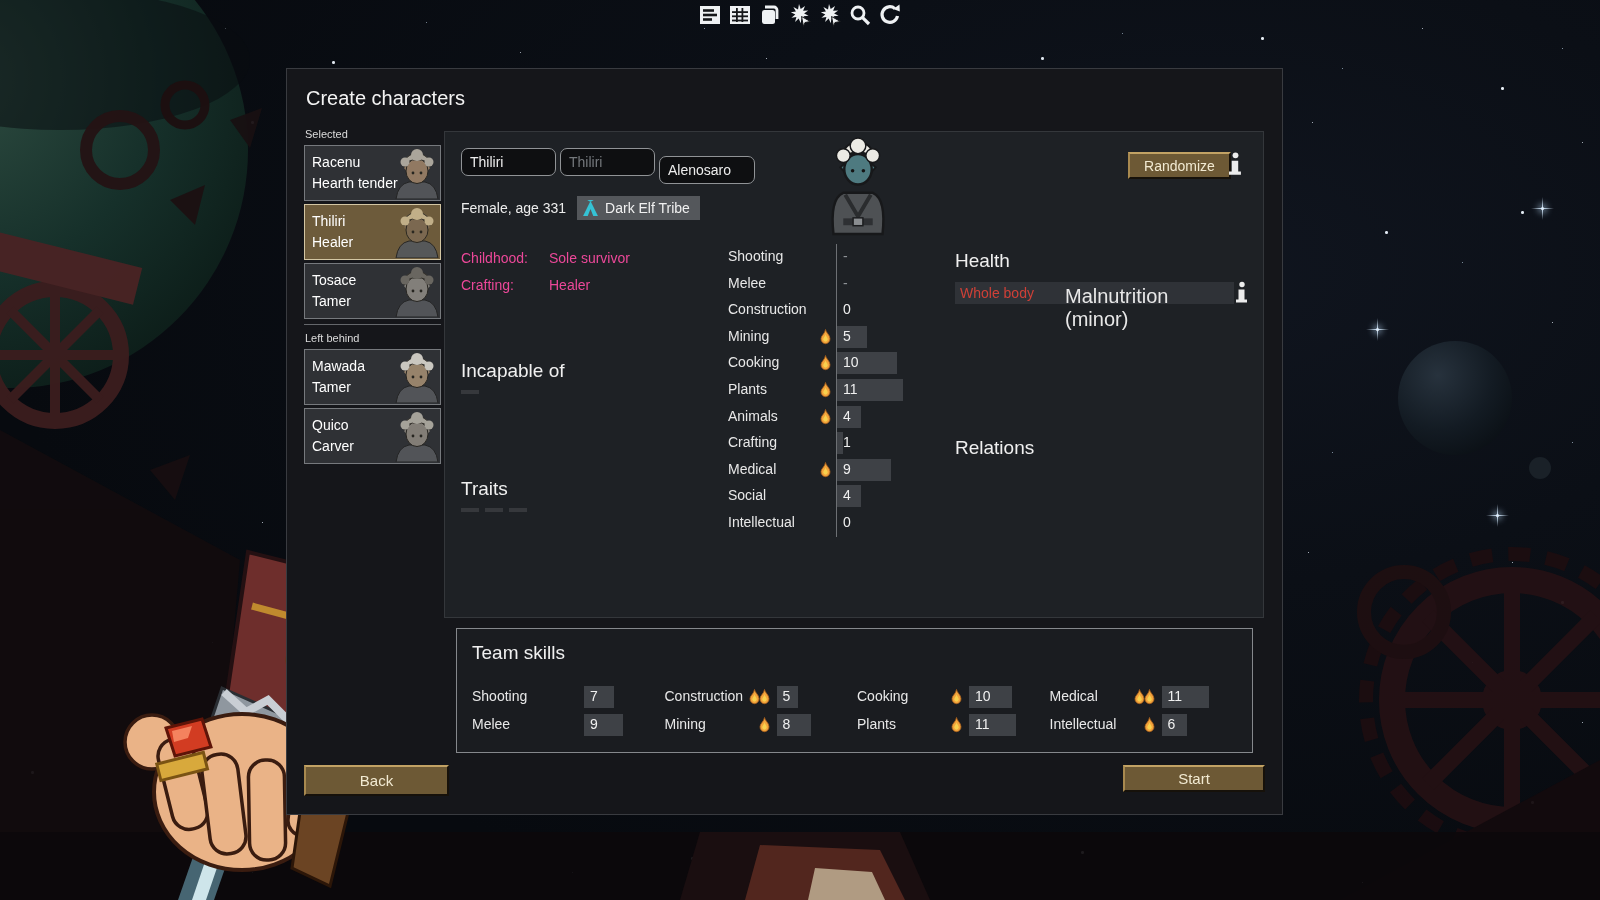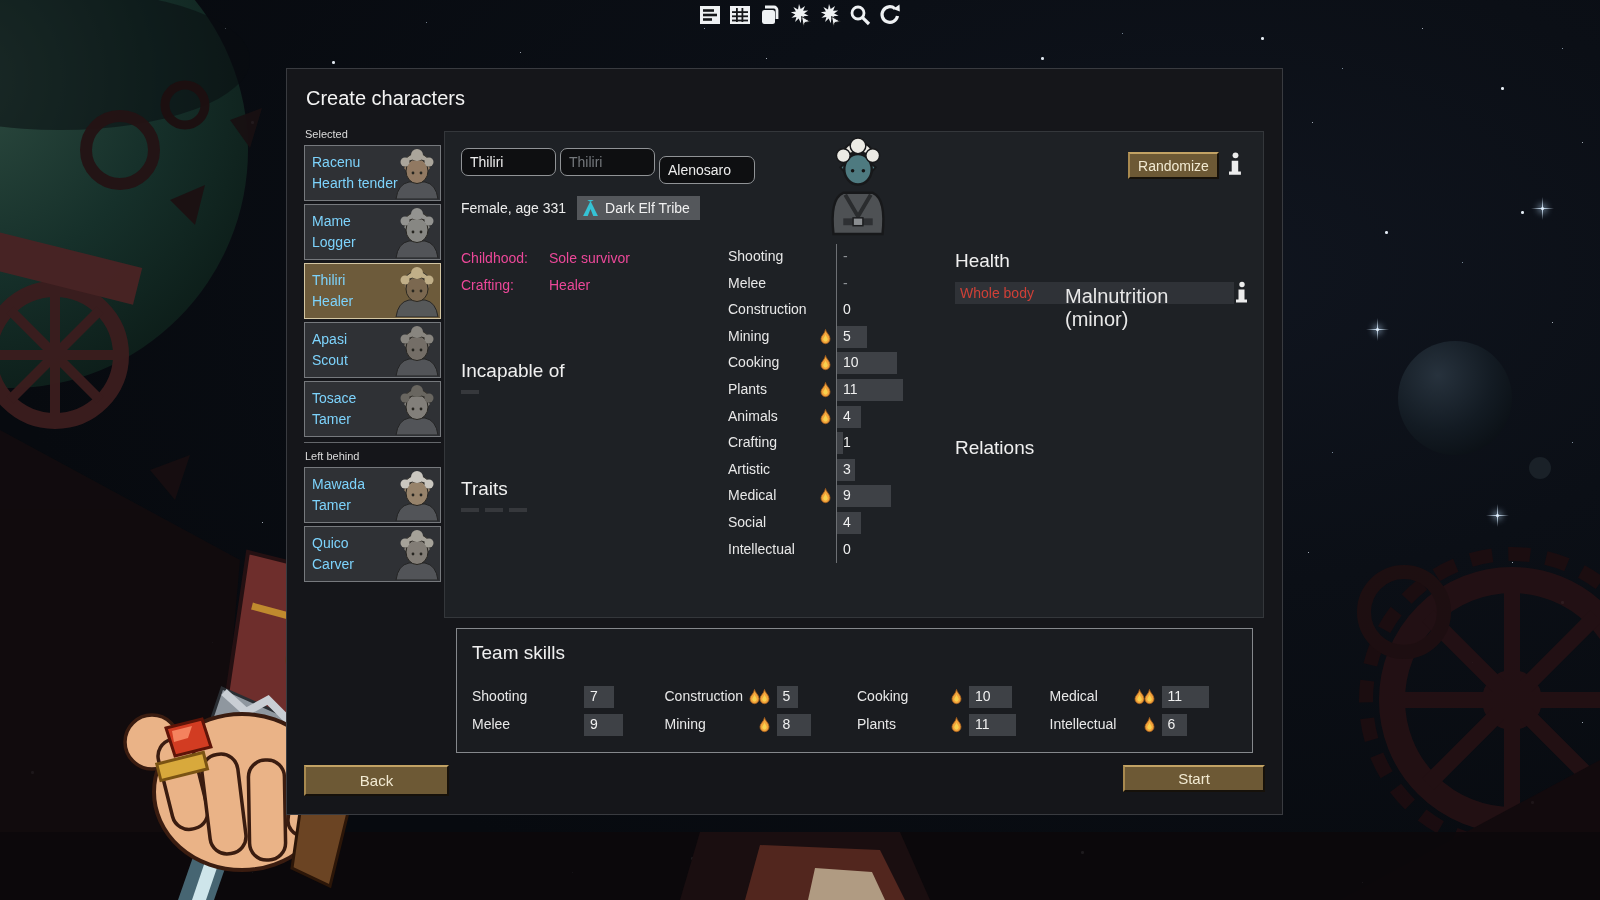--- a/index.html
+++ b/index.html
@@ -41,37 +41,37 @@
   #dialog{position:absolute;left:286px;top:68px;width:997px;height:747px;
           background:#15161a;border:1px solid #393b40;box-sizing:border-box;z-index:4;}
   #dlg-title{position:absolute;left:19px;top:18px;font-size:20px;color:#f3f3f3;}
 
   
   #crew-col{position:absolute;left:17px;top:59px;width:137px;}
   .section-label{font-size:11px;color:#dcdcdc;margin:0 0 5px 1px;}
   .crew-card{position:relative;height:56px;background:#2f3135;border:1px solid #76797d;
              box-sizing:border-box;margin-bottom:3px;padding:6px 7px;cursor:pointer;overflow:hidden;}
   .crew-card.selected{background:#6d5b3b;border-color:#d3c6a3;}
-  .crew-name,.crew-role{font-size:14px;color:#7dd3fc;line-height:21px;white-space:nowrap;}
+  .crew-name,.crew-role{font-size:14px;color:#ffffff;line-height:21px;white-space:nowrap;}
   .crew-portrait{position:absolute;right:0;top:1px;width:46px;height:52px;opacity:.92;}
   .crew-divider{height:1px;background:#64676b;margin:5px 0 7px 0;}
 
   
   #char-panel{position:absolute;left:157px;top:62px;width:820px;height:487px;
               background:#1e2125;border:1px solid #34373b;box-sizing:border-box;}
   .namefield{position:absolute;top:16px;width:95px;height:28px;background:#0e0f11;
              border:1px solid #909396;border-radius:7px;color:#ededed;font-size:14px;
              font-family:"Liberation Sans",sans-serif;padding:0 8px;box-sizing:border-box;outline:none;}
   .namefield.dim{color:#74787c;}
   #pawn-portrait{position:absolute;left:376px;top:2px;width:74px;height:102px;}
   .btn{background:#6d5935;border-top:2px solid #c2a264;border-left:2px solid #a8894f;
        border-bottom:2px solid #16110a;border-right:2px solid #16110a;
        color:#f2ead2;font-size:15px;font-family:"Liberation Sans",sans-serif;
        display:flex;align-items:center;justify-content:center;cursor:pointer;box-sizing:border-box;}
-  #randomize-btn{position:absolute;left:683px;top:20px;width:91px;height:27px;font-size:14px;}
+  #randomize-btn{position:absolute;left:683px;top:20px;width:103px;height:27px;font-size:14px;}
   .info-i{cursor:pointer;}
   #rand-info{position:absolute;left:784px;top:19px;width:13px;height:26px;}
   #gender-row{position:absolute;left:16px;top:64px;height:24px;display:flex;align-items:center;
               gap:11px;font-size:14px;color:#ececec;}
   #faction-badge{display:inline-flex;align-items:center;gap:6px;height:24px;background:#54575b;
               padding:0 10px 0 5px;color:#f0f0f0;font-size:14px;cursor:pointer;}
   #backstory{position:absolute;left:16px;top:113px;font-size:14px;color:#ec4899;line-height:27px;}
   .bs-label{display:inline-block;width:88px;}
   .panel-h{position:absolute;font-size:19px;color:#f0f0f0;}
   .tagwrap{position:absolute;display:flex;flex-wrap:wrap;gap:6px;}
@@ -246,55 +246,23 @@
             <polygon points="35,21 31,17 31,26" fill="var(--skin)"></polygon>
             <ellipse cx="22" cy="24" rx="11" ry="12.5" fill="var(--skin)" stroke="#26241f" stroke-width="1"></ellipse>
             <path d="M9,20 Q8,8 22,6 Q36,8 35,20 Q32,12 22,13 Q12,12 9,20 Z" fill="var(--hair)" stroke="#33302a" stroke-width="1"></path>
             <circle cx="10" cy="15" r="4.5" fill="var(--hair)"></circle>
             <circle cx="34" cy="15" r="4.5" fill="var(--hair)"></circle>
             <circle cx="22" cy="8" r="6" fill="var(--hair)"></circle>
             <circle cx="18" cy="26" r="1.4" fill="#26241f"></circle>
             <circle cx="26" cy="26" r="1.4" fill="#26241f"></circle>
           </svg>
         </div>
-        <div class="crew-card" style="--skin: #8f8f8a; --hair: #9c9c98;">
-          <div class="crew-name">Mame</div>
-          <div class="crew-role">Logger</div>
-          <svg class="crew-portrait" viewBox="0 0 44 52">
-            <path d="M1,52 Q3,37 14,35 L30,35 Q41,37 43,52 Z" fill="#55585c" stroke="#222" stroke-width="1"></path>
-            <polygon points="9,21 13,17 13,26" fill="var(--skin)"></polygon>
-            <polygon points="35,21 31,17 31,26" fill="var(--skin)"></polygon>
-            <ellipse cx="22" cy="24" rx="11" ry="12.5" fill="var(--skin)" stroke="#26241f" stroke-width="1"></ellipse>
-            <path d="M9,20 Q8,8 22,6 Q36,8 35,20 Q32,12 22,13 Q12,12 9,20 Z" fill="var(--hair)" stroke="#33302a" stroke-width="1"></path>
-            <circle cx="10" cy="15" r="4.5" fill="var(--hair)"></circle>
-            <circle cx="34" cy="15" r="4.5" fill="var(--hair)"></circle>
-            <circle cx="22" cy="8" r="6" fill="var(--hair)"></circle>
-            <circle cx="18" cy="26" r="1.4" fill="#26241f"></circle>
-            <circle cx="26" cy="26" r="1.4" fill="#26241f"></circle>
-          </svg>
-        </div>
         <div class="crew-card selected" style="--skin: #7d6a52; --hair: #c9b78f;">
           <div class="crew-name">Thiliri</div>
           <div class="crew-role">Healer</div>
-          <svg class="crew-portrait" viewBox="0 0 44 52">
-            <path d="M1,52 Q3,37 14,35 L30,35 Q41,37 43,52 Z" fill="#55585c" stroke="#222" stroke-width="1"></path>
-            <polygon points="9,21 13,17 13,26" fill="var(--skin)"></polygon>
-            <polygon points="35,21 31,17 31,26" fill="var(--skin)"></polygon>
-            <ellipse cx="22" cy="24" rx="11" ry="12.5" fill="var(--skin)" stroke="#26241f" stroke-width="1"></ellipse>
-            <path d="M9,20 Q8,8 22,6 Q36,8 35,20 Q32,12 22,13 Q12,12 9,20 Z" fill="var(--hair)" stroke="#33302a" stroke-width="1"></path>
-            <circle cx="10" cy="15" r="4.5" fill="var(--hair)"></circle>
-            <circle cx="34" cy="15" r="4.5" fill="var(--hair)"></circle>
-            <circle cx="22" cy="8" r="6" fill="var(--hair)"></circle>
-            <circle cx="18" cy="26" r="1.4" fill="#26241f"></circle>
-            <circle cx="26" cy="26" r="1.4" fill="#26241f"></circle>
-          </svg>
-        </div>
-        <div class="crew-card" style="--skin: #7a746c; --hair: #908d86;">
-          <div class="crew-name">Apasi</div>
-          <div class="crew-role">Scout</div>
           <svg class="crew-portrait" viewBox="0 0 44 52">
             <path d="M1,52 Q3,37 14,35 L30,35 Q41,37 43,52 Z" fill="#55585c" stroke="#222" stroke-width="1"></path>
             <polygon points="9,21 13,17 13,26" fill="var(--skin)"></polygon>
             <polygon points="35,21 31,17 31,26" fill="var(--skin)"></polygon>
             <ellipse cx="22" cy="24" rx="11" ry="12.5" fill="var(--skin)" stroke="#26241f" stroke-width="1"></ellipse>
             <path d="M9,20 Q8,8 22,6 Q36,8 35,20 Q32,12 22,13 Q12,12 9,20 Z" fill="var(--hair)" stroke="#33302a" stroke-width="1"></path>
             <circle cx="10" cy="15" r="4.5" fill="var(--hair)"></circle>
             <circle cx="34" cy="15" r="4.5" fill="var(--hair)"></circle>
             <circle cx="22" cy="8" r="6" fill="var(--hair)"></circle>
             <circle cx="18" cy="26" r="1.4" fill="#26241f"></circle>
@@ -480,27 +448,20 @@
             <span class="skill-value">4</span>
           </div>
           <div class="skill-row">
             <span class="skill-name">Crafting</span>
             <span class="flames"></span>
             <span class="barzone"></span>
             <span class="bar" style="width: 6px;"></span>
             <span class="skill-value">1</span>
           </div>
           <div class="skill-row">
-            <span class="skill-name">Artistic</span>
-            <span class="flames"></span>
-            <span class="barzone"></span>
-            <span class="bar" style="width: 18px;"></span>
-            <span class="skill-value">3</span>
-          </div>
-          <div class="skill-row">
             <span class="skill-name">Medical</span>
             <span class="flames">
               <svg viewBox="0 0 12 16">
                 <path d="M6 .5 C6.4 3.8 10.5 5.8 10.5 9.8 A4.5 4.9 0 0 1 1.5 9.8 C1.5 6.6 5.5 4.6 6 .5 Z" fill="#f2a33c" stroke="#a85f1c" stroke-width="0.8"></path>
                 <path d="M6 5.2 C6.2 7.2 8.3 8.2 8.3 10.6 A2.35 2.6 0 0 1 3.7 10.6 C3.7 8.6 5.7 7.4 6 5.2 Z" fill="#f8d14e"></path>
               </svg>
             </span>
             <span class="barzone"></span>
             <span class="bar" style="width: 54px;"></span>
             <span class="skill-value">9</span>

